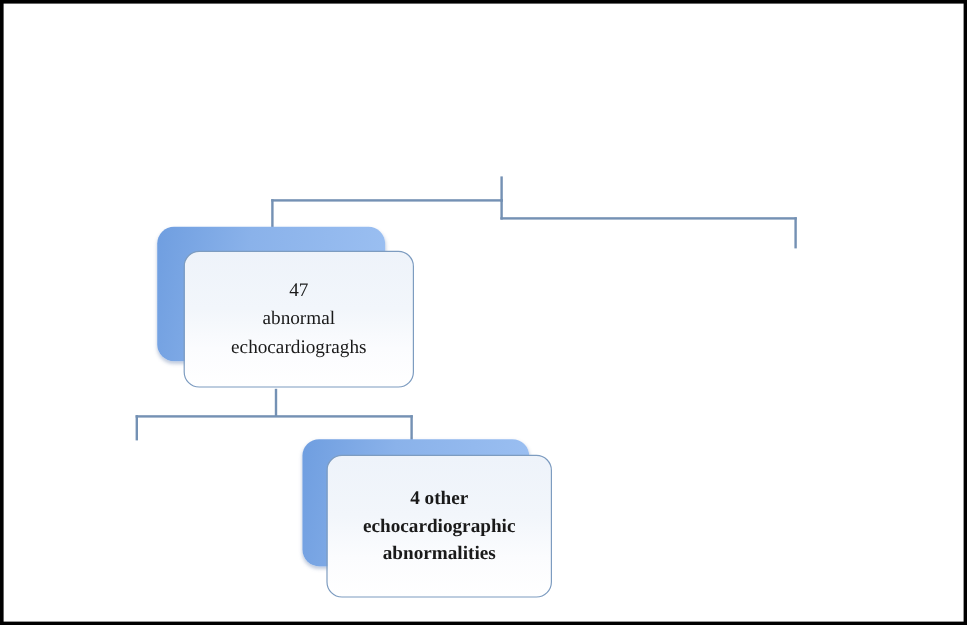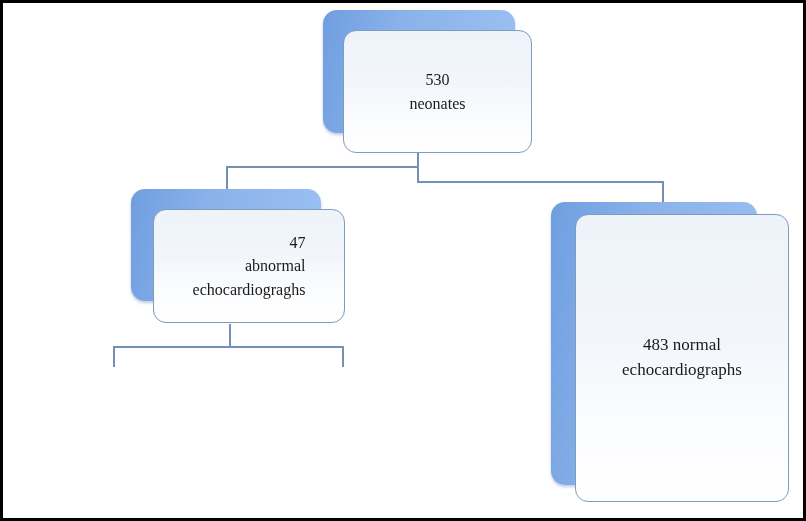--- a/index.html
+++ b/index.html
@@ -56,61 +56,55 @@
   }
   .node .card .txt {
     display: block;
     line-height: 1.45;
     padding: 0 8px;
     white-space: pre-line;
   }
 
   
   .t-root  { font-size: 16px; }
-  .t-mid   { font-size: 16px; text-align: right; }
+  .t-mid   { font-size: 16px; }
   .t-right { font-size: 17px; }
   .t-leaf  { font-size: 16px; font-weight: bold; }
 </style>
 </head>
 <body>
 
 <div id="canvas">
 
   <div class="line v" style="left:414px; top:144px; height:21px;"></div>
   <div class="line h" style="left:223px; top:163px; width:193px;"></div>
   <div class="line v" style="left:223px; top:163px; height:28px;"></div>
   <div class="line v" style="left:414px; top:163px; height:17px;"></div>
   <div class="line h" style="left:414px; top:178px; width:247px;"></div>
   <div class="line v" style="left:659px; top:178px; height:26px;"></div>
 
   <div class="line v" style="left:226px; top:321px; height:23px;"></div>
   <div class="line h" style="left:110px; top:343px; width:231px;"></div>
   <div class="line v" style="left:110px; top:343px; height:21px;"></div>
   <div class="line v" style="left:339px; top:343px; height:21px;"></div>
 
-  <div class="node" style="left:320px; top:7px; width:192px; height:123px;">
-    <div class="shadow"></div>
-    <div class="card" style="left:20px; top:20px; width:189px; height:123px;">
-      <span class="txt t-root">530
-neonates</span>
-    </div>
-  </div>
 
   <div class="node" style="left:128px; top:186px; width:190px; height:112px;">
     <div class="shadow"></div>
     <div class="card" style="left:22px; top:20px; width:192px; height:114px;">
       <span class="txt t-mid">47
 abnormal
 echocardiograghs</span>
     </div>
   </div>
 
-  <div class="node" style="left:548px; top:199px; width:206px; height:283px;">
+
+
+  <div class="node" style="left:249px; top:363px; width:189px; height:106px;">
     <div class="shadow"></div>
-    <div class="card" style="left:24px; top:12px; width:214px; height:288px;">
-      <span class="txt t-right">483 normal
-echocardiographs</span>
+    <div class="card" style="left:20px; top:13px; width:188px; height:119px;">
+      <span class="txt t-leaf">4 other
+echocardiographic
+abnormalities</span>
     </div>
   </div>
-
-
 
 </div>
 
 </body></html>

